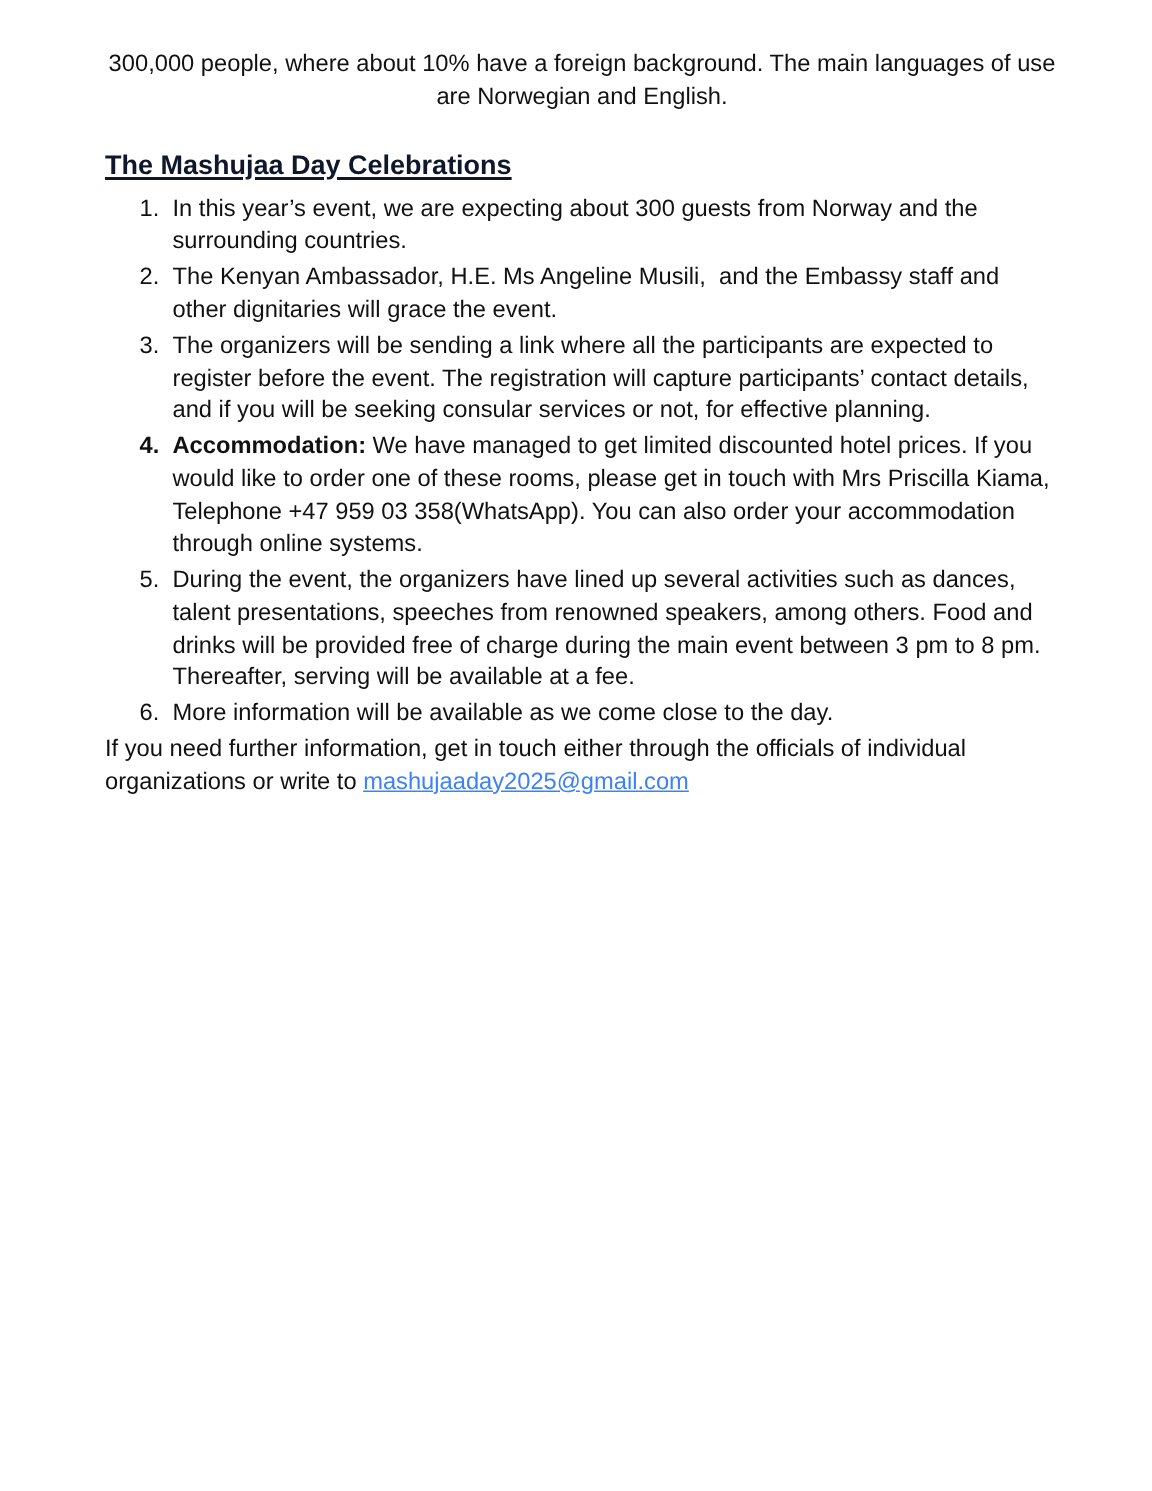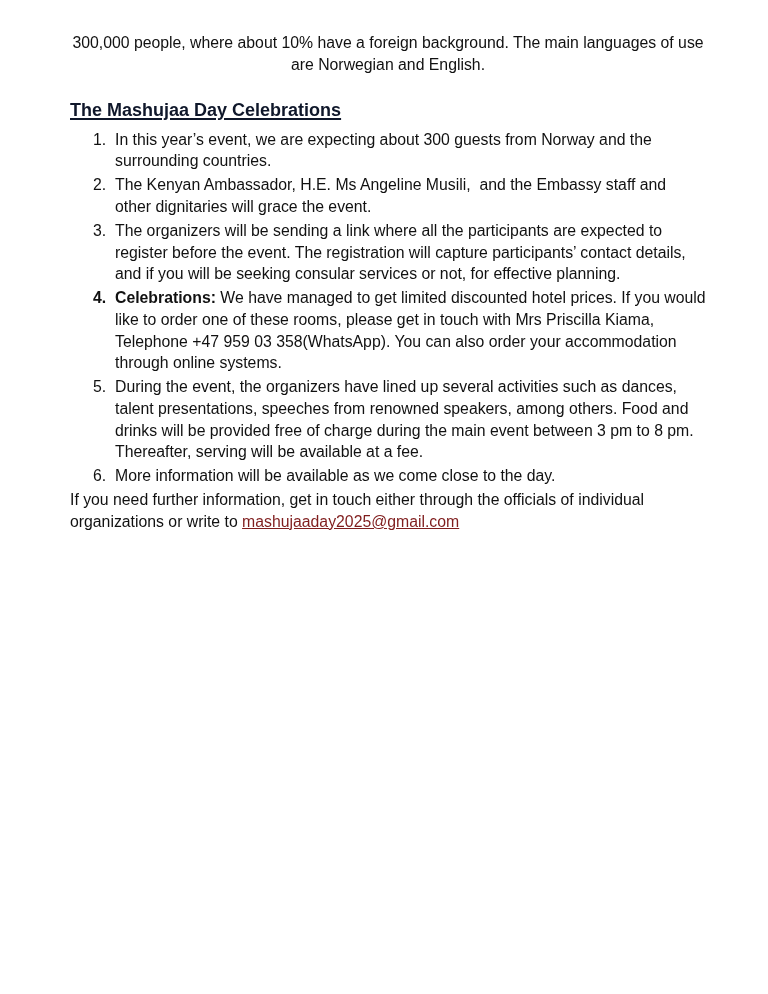--- a/index.html
+++ b/index.html
@@ -58,21 +58,21 @@
     flex: 1 1 auto;
     white-space: pre-wrap;
   }
   .bold {
     font-weight: 700;
   }
   .footer-para {
     margin-top: 38px;
   }
   a.email-link {
-    color: #7f1d1d;
+    color: #3b82f6;
     text-decoration: underline;
     cursor: pointer;
   }
 </style>
 </head>
 <body>
 
 <div class="page">
 
   <p class="body after-blank">300,000 people, where about 10% have a foreign background. The main languages of use are Norwegian and English.</p>
@@ -88,21 +88,21 @@
     <li>
       <span class="li-num">2.</span>
       <span class="li-text">The Kenyan Ambassador, H.E. Ms Angeline Musili,  and the Embassy staff and other dignitaries will grace the event.</span>
     </li>
     <li>
       <span class="li-num">3.</span>
       <span class="li-text">The organizers will be sending a link where all the participants are expected to register before the event. The registration will capture participants’ contact details, and if you will be seeking consular services or not, for effective planning.</span>
     </li>
     <li>
       <span class="li-num bold">4.</span>
-      <span class="li-text"><span class="bold">Celebrations:</span><span> We have managed to get limited discounted hotel prices. If you would like to order one of these rooms, please get in touch with Mrs Priscilla Kiama, Telephone +47 959 03 358(WhatsApp). You can also order your accommodation through online systems.</span></span>
+      <span class="li-text"><span class="bold">Accommodation:</span><span> We have managed to get limited discounted hotel prices. If you would like to order one of these rooms, please get in touch with Mrs Priscilla Kiama, Telephone +47 959 03 358(WhatsApp). You can also order your accommodation through online systems.</span></span>
     </li>
     <li>
       <span class="li-num">5.</span>
       <span class="li-text">During the event, the organizers have lined up several activities such as dances, talent presentations, speeches from renowned speakers, among others. Food and drinks will be provided free of charge during the main event between 3 pm to 8 pm. Thereafter, serving will be available at a fee.</span>
     </li>
     <li>
       <span class="li-num">6.</span>
       <span class="li-text">More information will be available as we come close to the day.</span>
     </li>
   </ol>

